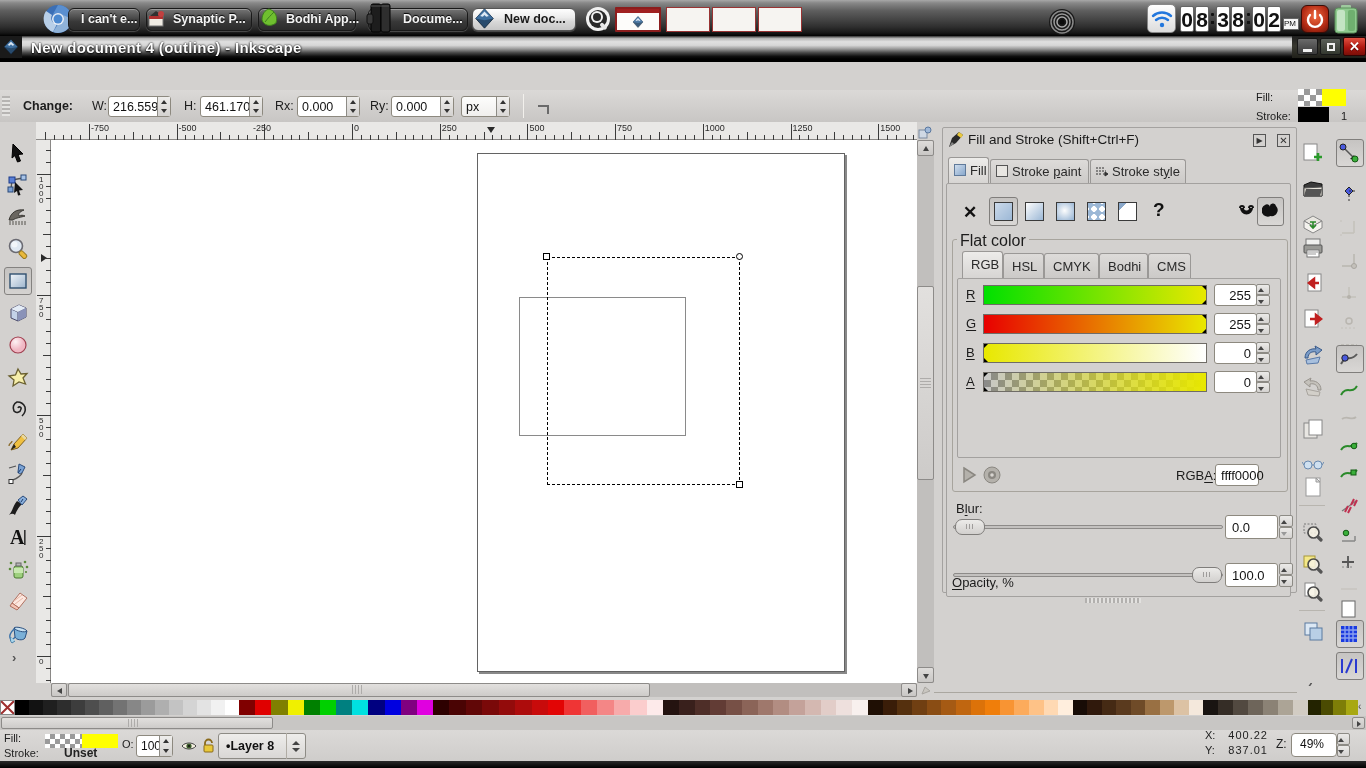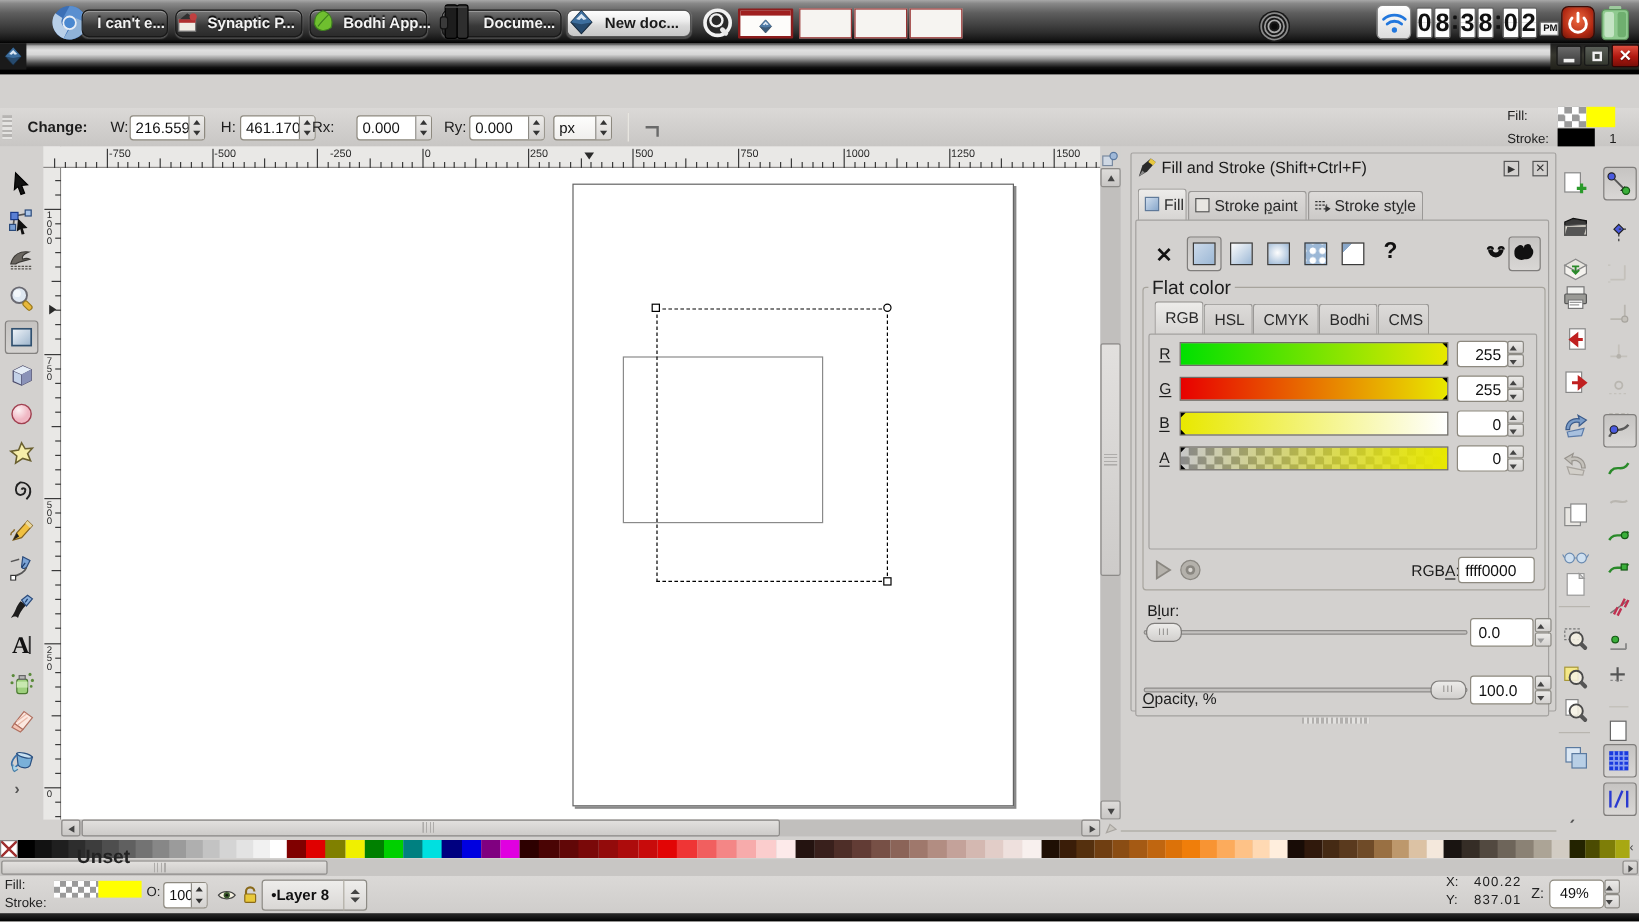--- a/index.html
+++ b/index.html
@@ -145,41 +145,42 @@
 <div class="digit" style="left:1180px">0</div>
 <div class="digit" style="left:1195px">8</div>
 <div class="digit" style="left:1216px">3</div>
 <div class="digit" style="left:1231px">8</div>
 <div class="digit" style="left:1252px">0</div>
 <div class="digit" style="left:1267px">2</div>
 <div class="ab" style="left:1211px;top:13px;width:3px;height:3px;background:#111;border-radius:1px"></div>
       <div class="ab" style="left:1211px;top:21px;width:3px;height:3px;background:#111"></div>
 <div class="ab" style="left:1247px;top:13px;width:3px;height:3px;background:#111;border-radius:1px"></div>
       <div class="ab" style="left:1247px;top:21px;width:3px;height:3px;background:#111"></div>
-<div class="ab" style="left:1283px;top:18px;width:16px;height:12px;background:#f5f5f5;border:1px solid #666;border-radius:1px;font-size:8px;font-weight:bold;color:#111;text-align:right;line-height:10px">PM</div>
+<div class="ab" style="left:1283px;top:18px;width:16px;height:12px;background:#f5f5f5;border:1px solid #666;border-radius:1px;font-size:8px;font-weight:normal;color:#111;text-align:left;line-height:10px">PM</div>
 <div class="ab" style="left:1301px;top:5px;width:28px;height:28px;border-radius:6px;background:radial-gradient(circle at 50% 40%,#f06a40,#b02812 65%,#6a160a);border:1px solid #3a0c06"></div>
 <svg class="ab" style="left:1305px;top:9px" width="20" height="20" viewBox="0 0 20 20">
 <path d="M5 6 a7 7 0 1 0 10 0" stroke="#fff" stroke-width="2.4" fill="none" stroke-linecap="round"></path>
 <path d="M10 2 v7" stroke="#fff" stroke-width="2.4" stroke-linecap="round"></path>
 </svg>
 <svg class="ab" style="left:1333px;top:4px" width="27" height="30" viewBox="0 0 27 30">
 <rect x="8" y="1" width="10" height="4" rx="1" fill="#9ec99e"></rect>
 <rect x="2" y="4" width="22" height="25" rx="3" fill="#8fca8f" stroke="#5a8f5a"></rect>
 <rect x="4" y="6" width="8" height="21" rx="2" fill="#c4e4c4"></rect>
 <rect x="15" y="6" width="7" height="21" rx="2" fill="#6faf6f"></rect>
 </svg>
 </div>
 <div id="titlebar" class="ab">
 <div class="ab" style="left:0;top:0;width:22px;height:22px;background:#1a1a1a">
         <svg class="ab" style="left:3px;top:3px" width="16" height="16" viewBox="0 0 24 24">
           <path d="M12 1 L22 12 L12 23 L2 12z" fill="#274a6d" stroke="#16293c"></path>
           <path d="M12 1 L22 12 L12 14 L2 12z" fill="#3d6e9e"></path>
           <path d="M7 9 l5 -5 l5 5 l-3 1 l-2 -2 l-2 2z" fill="#dce8f4"></path>
         </svg>
       </div>
+<div class="txt">New document 4 (outline) - Inkscape</div>
 <div class="ab" style="left:1292px;top:0;width:74px;height:22px;background:linear-gradient(#1e1e1e,#383830 45%,#20201a)"></div>
 <div class="ab" style="left:1297px;top:2px;width:21px;height:17px;background:linear-gradient(#6a6a6a,#3a3a3a);border:1px solid #181818;border-radius:2px">
         <div class="ab" style="left:5px;top:10px;width:9px;height:3px;background:#f0f0f0"></div>
       </div>
 <div class="ab" style="left:1320px;top:2px;width:21px;height:17px;background:linear-gradient(#5a5f58,#34382f);border:1px solid #181818;border-radius:2px">
         <div class="ab" style="left:6px;top:4px;width:8px;height:8px;border:2px solid #f0f0f0"></div>
       </div>
 <div class="ab" style="left:1343px;top:1px;width:23px;height:19px;background:linear-gradient(#e05040,#b01810 55%,#7a0f08);border:1px solid #300404;border-radius:2px;color:#fff;font-weight:bold;font-size:13px;text-align:center;line-height:17px;text-shadow:0 1px 1px #500">✕</div>
 </div>
 <div id="toolbar" class="ab"></div>
@@ -194,21 +195,21 @@
       </div>
     </div>
 <div class="lbl" style="left:184px;top:99px">H:</div>
 <div class="spin" style="left:200px;width:63px">
       <div class="v">461.170</div>
       <div class="ar">
         <i class="up"></i>
         <i class="dn"></i>
       </div>
     </div>
-<div class="lbl" style="left:260px;top:99px">Rx:</div>
+<div class="lbl" style="left:275px;top:99px">Rx:</div>
 <div class="spin" style="left:297px;width:63px">
       <div class="v">0.000</div>
       <div class="ar">
         <i class="up"></i>
         <i class="dn"></i>
       </div>
     </div>
 <div class="lbl" style="left:370px;top:99px">Ry:</div>
 <div class="spin" style="left:391px;width:63px">
       <div class="v">0.000</div>
@@ -237,21 +238,21 @@
 <div class="lbl" style="left:1256px;top:110px;font-size:11px">Stroke:</div>
 <div class="ab" style="left:1298px;top:107px;width:31px;height:17px;background:#000"></div>
 <div class="lbl" style="left:1341px;top:110px;font-size:11px">1</div>
 <div class="ab" style="left:36px;top:122px;width:15px;height:18px;background:#dddbd9;border-right:1px solid #a7a49e;border-bottom:1px solid #8a8781"></div>
 <div id="hruler" class="ab">
 <div class="tick" style="left:52.9px;top:2px;width:1px;height:16px"></div>
       <div class="rlbl" style="left:54.9px;top:1px">-750</div>
       <div class="tick" style="left:140.6px;top:2px;width:1px;height:16px"></div>
       <div class="rlbl" style="left:142.6px;top:1px">-500</div>
       <div class="tick" style="left:228.3px;top:2px;width:1px;height:16px"></div>
-      <div class="rlbl" style="left:239px;top:1px">-250</div>
+      <div class="rlbl" style="left:217px;top:1px">-250</div>
       <div class="tick" style="left:316.0px;top:2px;width:1px;height:16px"></div>
       <div class="rlbl" style="left:318.0px;top:1px">0</div>
       <div class="tick" style="left:403.7px;top:2px;width:1px;height:16px"></div>
       <div class="rlbl" style="left:405.7px;top:1px">250</div>
       <div class="tick" style="left:491.4px;top:2px;width:1px;height:16px"></div>
       <div class="rlbl" style="left:493.4px;top:1px">500</div>
       <div class="tick" style="left:579.1px;top:2px;width:1px;height:16px"></div>
       <div class="rlbl" style="left:581.1px;top:1px">750</div>
       <div class="tick" style="left:666.8px;top:2px;width:1px;height:16px"></div>
       <div class="rlbl" style="left:668.8px;top:1px">1000</div>
@@ -674,21 +675,21 @@
 <style>.slider{background-size:auto,14px 14px !important}</style>
 <svg class="ab" style="left:959px;top:465px" width="20" height="20" viewBox="0 0 20 20">
       <path d="M5 3 L16 10 L5 17z" fill="#b4b1ab" stroke="#8a8781" stroke-width="1.5"></path>
     </svg>
 <svg class="ab" style="left:982px;top:465px" width="20" height="20" viewBox="0 0 20 20">
       <circle cx="10" cy="10" r="8" fill="#b4b1ab" stroke="#8a8781"></circle>
       <circle cx="10" cy="10" r="4" fill="#8a8781"></circle>
       <circle cx="10" cy="10" r="1.8" fill="#d8d5d0"></circle>
     </svg>
 <div class="ulbl" style="left:1176px;top:468px">RGB<u>A</u>:</div>
-<div class="sspin" style="left:1215px;top:464px;width:64px">
+<div class="sspin" style="left:1215px;top:464px;width:44px">
       <div class="v" style="right:auto;left:5px">ffff0000</div>
     </div>
 <div class="ulbl" style="left:956px;top:501px">B<u>l</u>ur:</div>
 <div class="htrack ab" style="left:953px;top:525px;width:270px"></div>
 <div class="hhandle ab" style="left:955px;top:519px">III</div>
 <div class="sspin" style="left:1225px;top:515px;width:53px;height:24px">
       <div class="v" style="right:auto;left:6px;top:4px">0.0</div>
     </div>
 <div class="sar" style="left:1279px;top:515px;height:12px">
       <i class="ab" style="left:4px;top:4px;border-left:3px solid transparent;border-right:3px solid transparent;border-bottom:4px solid #444;width:0;height:0"></i>
@@ -958,21 +959,21 @@
 <div class="sbthumb ab" style="left:1px;top:717px;width:272px;height:12px"></div>
 <div class="grip" style="left:128px;top:719px;width:12px;height:8px;background:repeating-linear-gradient(90deg,#aeacaa 0 1px,transparent 1px 3px)"></div>
 <div class="sbbtn ab" style="left:1352px;top:717px;width:13px;height:12px">
       <i class="ab" style="left:4px;top:3px;border-top:3px solid transparent;border-bottom:3px solid transparent;border-left:4px solid #444;width:0;height:0"></i>
     </div>
 <div id="statusbar" class="ab"></div>
 <div class="ab" style="left:4px;top:732px;font-size:11px;color:#222">Fill:</div>
 <div class="ab checker" style="left:45px;top:734px;width:37px;height:14px;background-size:10px 10px"></div>
 <div class="ab" style="left:82px;top:734px;width:36px;height:14px;background:#ffff00"></div>
 <div class="ab" style="left:4px;top:747px;font-size:11px;color:#222">Stroke:</div>
-<div class="ab" style="left:64px;top:706px;font-size:16px;font-weight:bold;color:#222">Unset</div>
+<div class="ab" style="left:64px;top:746px;font-size:12px;font-weight:bold;color:#222">Unset</div>
 <div class="ab" style="left:122px;top:738px;font-size:11px;color:#222">O:</div>
 <div class="spin" style="left:136px;top:735px;width:37px;height:22px">
       <div class="v" style="font-size:12px">100</div>
       <div class="ar">
         <i class="up"></i>
         <i class="dn"></i>
       </div>
     </div>
 <svg class="ab" style="left:181px;top:739px" width="16" height="14" viewBox="0 0 16 14">
       <path d="M1 7 C4 3 12 3 15 7 C12 11 4 11 1 7z" fill="#f4f0e0" stroke="#444"></path>

